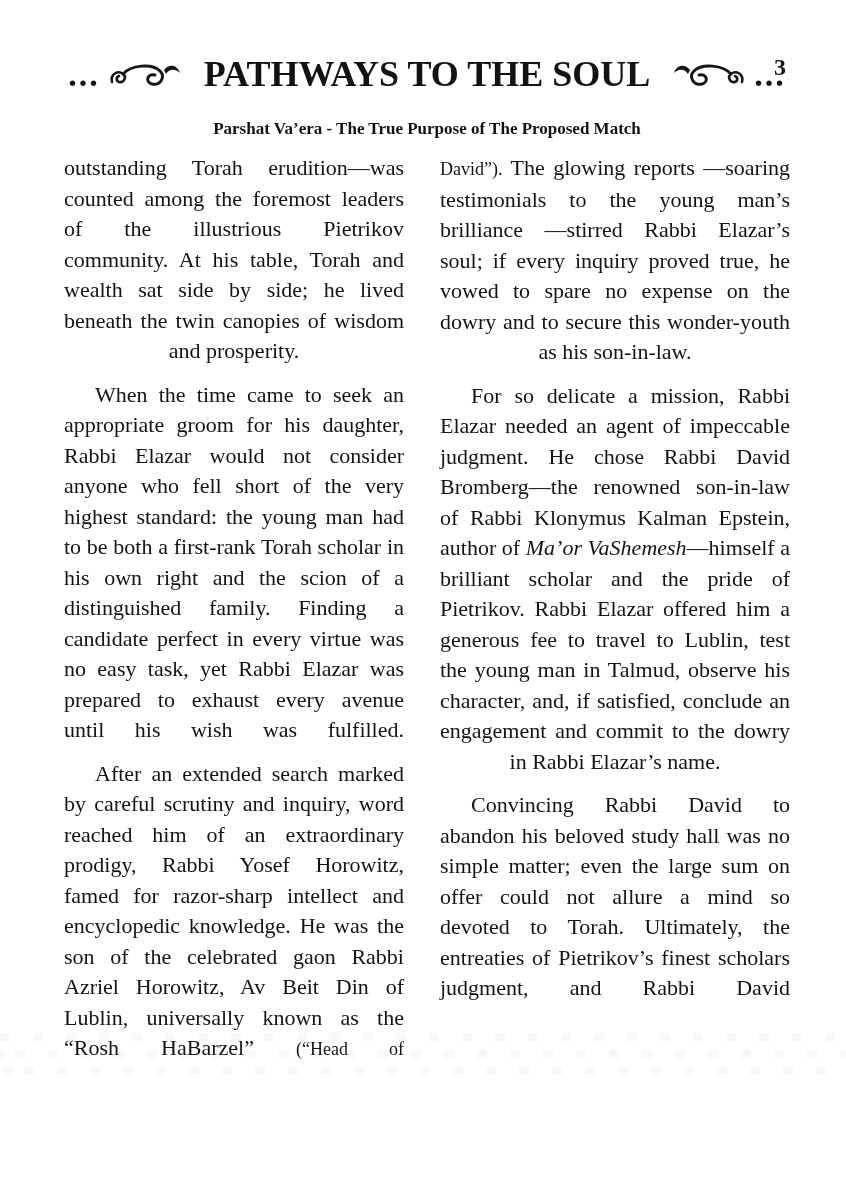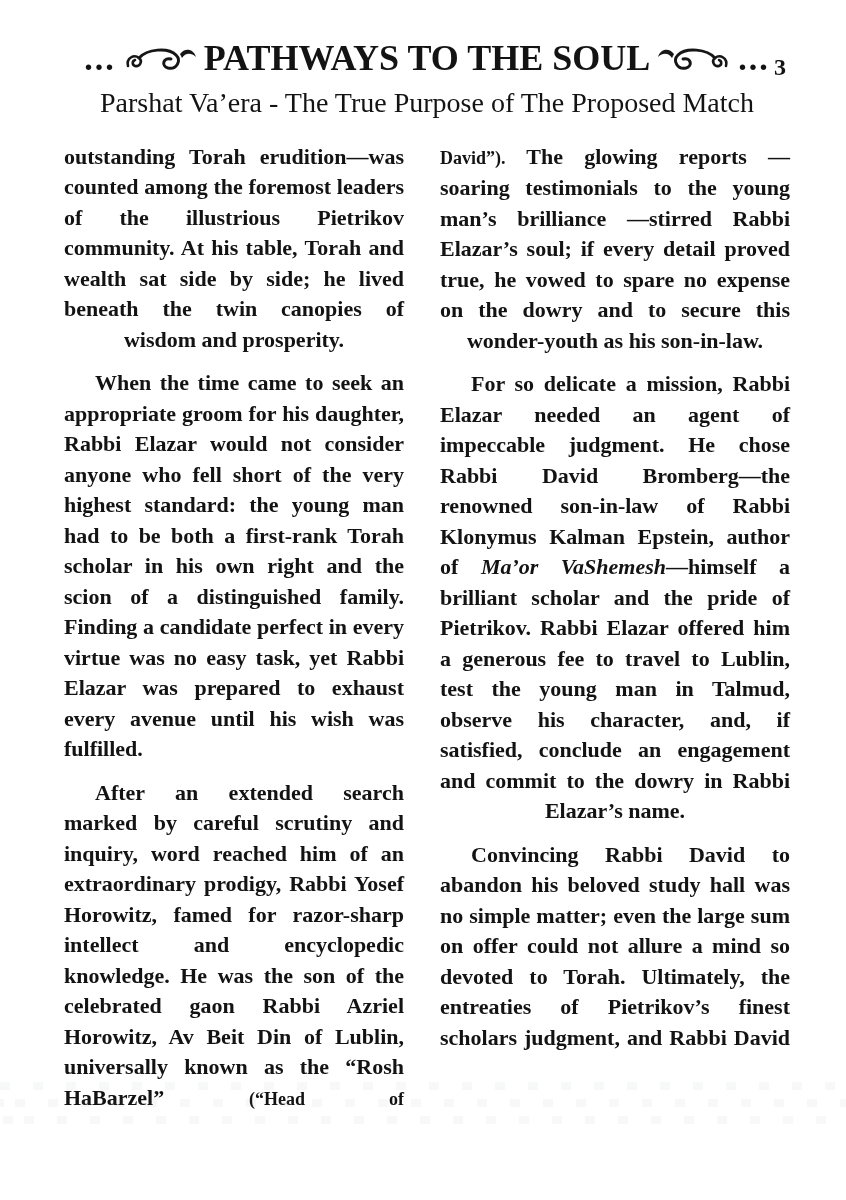--- a/index.html
+++ b/index.html
@@ -18,21 +18,21 @@
   
   .header { position: relative; text-align: center; }
   .title-row {
     display: flex;
     align-items: center;
     justify-content: center;
     gap: 7px;
     font-weight: bold;
   }
   .title {
-    margin: 0;
+    margin: 16px;
     font-size: 36px;
     line-height: 1.05;
     font-weight: bold;
     letter-spacing: 0px;
     white-space: nowrap;
   }
   .dots {
     font-size: 34px;
     font-weight: bold;
     letter-spacing: 2px;
@@ -45,27 +45,27 @@
   .flourish.mirror { transform: scaleX(-1); }
   .page-num {
     position: absolute;
     right: 4px;
     top: 14px;
     font-size: 24px;
     font-weight: bold;
   }
   .subtitle {
     margin: 9px 0 8px 0;
-    font-size: 28px;
-    font-weight: normal;
+    font-size: 17px;
+    font-weight: bold;
     line-height: 1.15;
   }
 
   
-  .cols { display: flex; gap: 36px; margin-top: 23px; font-weight: bold; }
+  .cols { display: flex; gap: 36px; margin-top: 15px; }
   .col-left  { width: 340px; }
   .col-right { width: 350px; }
   p.body {
     font-size: 22px;
     line-height: 30.5px;
     margin: 0 0 13px 0;
     text-align: justify;
   }
   p.indent { text-indent: 31px; }
   .last-center  { text-align-last: center; }
@@ -119,21 +119,21 @@
 
   <div class="cols">
 
     <div class="col-left">
       <p class="body last-center"><span>outstanding Torah erudition—was counted among the foremost leaders of the illustrious Pietrikov community. At his table, Torah and wealth sat side by side; he lived beneath the twin canopies of wisdom and prosperity.</span></p>
       <p class="body indent last-justify"><span>When the time came to seek an appropriate groom for his daughter, Rabbi Elazar would not consider anyone who fell short of the very highest standard: the young man had to be both a first-rank Torah scholar in his own right and the scion of a distinguished family. Finding a candidate perfect in every virtue was no easy task, yet Rabbi Elazar was prepared to exhaust every avenue until his wish was fulfilled.</span></p>
       <p class="body indent last-justify"><span>After an extended search marked by careful scrutiny and inquiry, word reached him of an extraordinary prodigy, Rabbi Yosef Horowitz, famed for razor-sharp intellect and encyclopedic knowledge. He was the son of the celebrated gaon Rabbi Azriel Horowitz, Av Beit Din of Lublin, universally known as the “Rosh HaBarzel” </span><span class="small">(“Head of</span></p>
     </div>
 
     <div class="col-right">
-      <p class="body last-center"><span class="small">David”).</span><span> The glowing reports —soaring testimonials to the young man’s brilliance —stirred Rabbi Elazar’s soul; if every detail proved true, he vowed to spare no expense on the dowry and to secure this wonder-youth as his son-in-law.</span></p>
+      <p class="body last-center"><span class="small">David”).</span><span> The glowing reports —soaring testimonials to the young man’s brilliance —stirred Rabbi Elazar’s soul; if every inquiry proved true, he vowed to spare no expense on the dowry and to secure this wonder-youth as his son-in-law.</span></p>
       <p class="body indent last-center"><span>For so delicate a mission, Rabbi Elazar needed an agent of impeccable judgment. He chose Rabbi David Bromberg—the renowned son-in-law of Rabbi Klonymus Kalman Epstein, author of </span><span class="ital">Ma’or VaShemesh</span><span>—himself a brilliant scholar and the pride of Pietrikov. Rabbi Elazar offered him a generous fee to travel to Lublin, test the young man in Talmud, observe his character, and, if satisfied, conclude an engagement and commit to the dowry in Rabbi Elazar’s name.</span></p>
       <p class="body indent last-justify"><span>Convincing Rabbi David to abandon his beloved study hall was no simple matter; even the large sum on offer could not allure a mind so devoted to Torah. Ultimately, the entreaties of Pietrikov’s finest scholars judgment, and Rabbi David</span></p>
     </div>
 
   </div>
 
   <div class="noise">
     <div class="row"></div>
     <div class="row"></div>
     <div class="row"></div>

